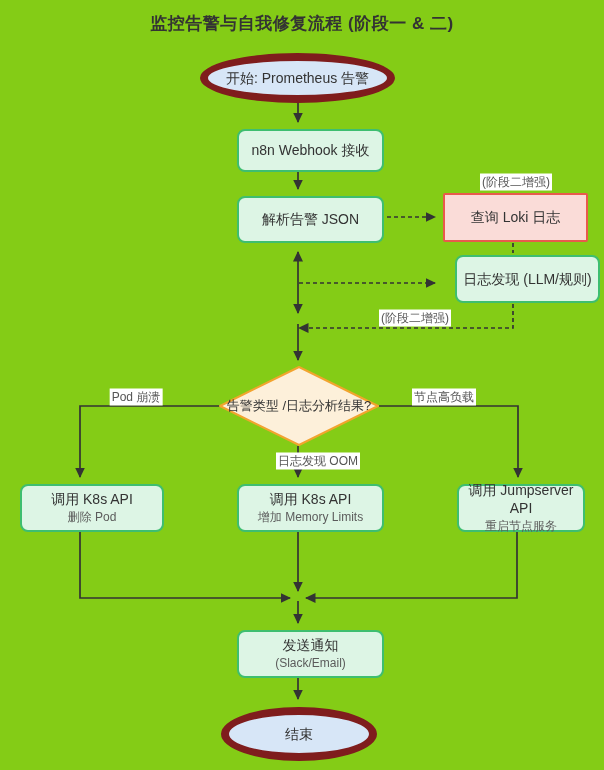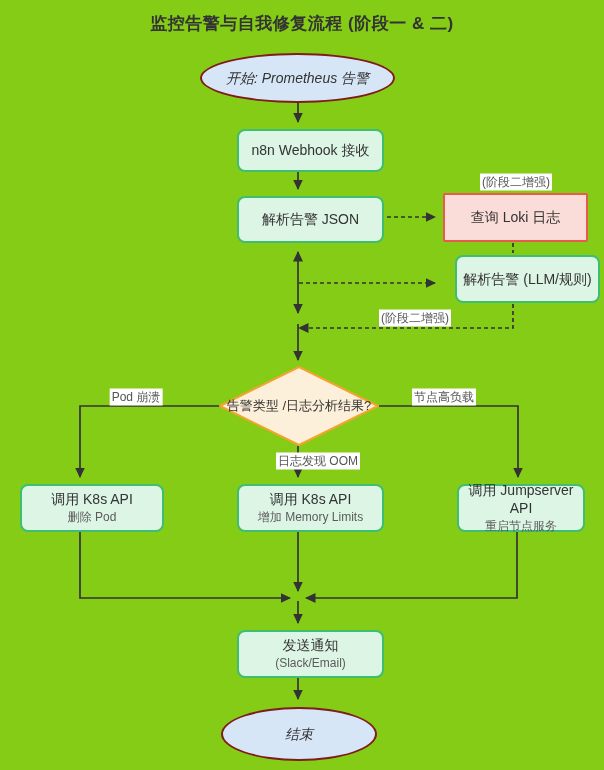--- a/index.html
+++ b/index.html
@@ -11,21 +11,21 @@
     position:absolute;left:0;top:12px;width:604px;text-align:center;
     font-size:17px;font-weight:bold;color:#333;letter-spacing:.5px;
   }
   .edges{position:absolute;left:0;top:0;width:604px;height:770px;}
   .node{
     position:absolute;display:flex;flex-direction:column;align-items:center;justify-content:center;
     box-sizing:border-box;text-align:center;font-size:14px;color:#333;line-height:1.3;
   }
   .proc{background:#ddf5e5;border:2px solid #3ebe70;border-radius:8px;margin-left:12px;}
   .danger{background:#fadcd8;border:2px solid #e85a4c;border-radius:2px;}
-  .ellipse{background:#d7e6f7;border:2px solid #7f1d1d;border-radius:50%;font-style:italic;}
+  .ellipse{background:#d7e6f7;border:8px solid #7f1d1d;border-radius:50%;}
   .sub{font-size:12px;color:#5b5b5b;margin-top:2px;}
   .edge-label{
     position:absolute;transform:translate(-50%,-50%);font-size:12px;color:#555;
     white-space:nowrap;background:#ffffff;padding:0 2px;
   }
   .diamond-text{
     position:absolute;left:219px;top:367px;width:160px;height:78px;
     display:flex;align-items:center;justify-content:center;
     font-size:13px;color:#333;line-height:1.35;text-align:center;
   }
@@ -93,21 +93,21 @@
 
   <div class="node proc" style="left:225px;top:196px;width:147px;height:47px;">
     <span>解析告警 JSON</span>
   </div>
 
   <div class="node danger" style="left:443px;top:193px;width:145px;height:49px;">
     <span>查询 Loki 日志</span>
   </div>
 
   <div class="node proc" style="left:443px;top:255px;width:145px;height:48px;">
-    <span>解析告警 (LLM/规则)</span>
+    <span>日志发现 (LLM/规则)</span>
   </div>
 
   <div class="diamond-text">
     <span>告警类型 /</span>
     <span>日志分析结果?</span>
   </div>
 
   <div class="node proc" style="left:8px;top:484px;width:144px;height:48px;">
     <span>调用 K8s API</span>
     <span class="sub">删除 Pod</span>

